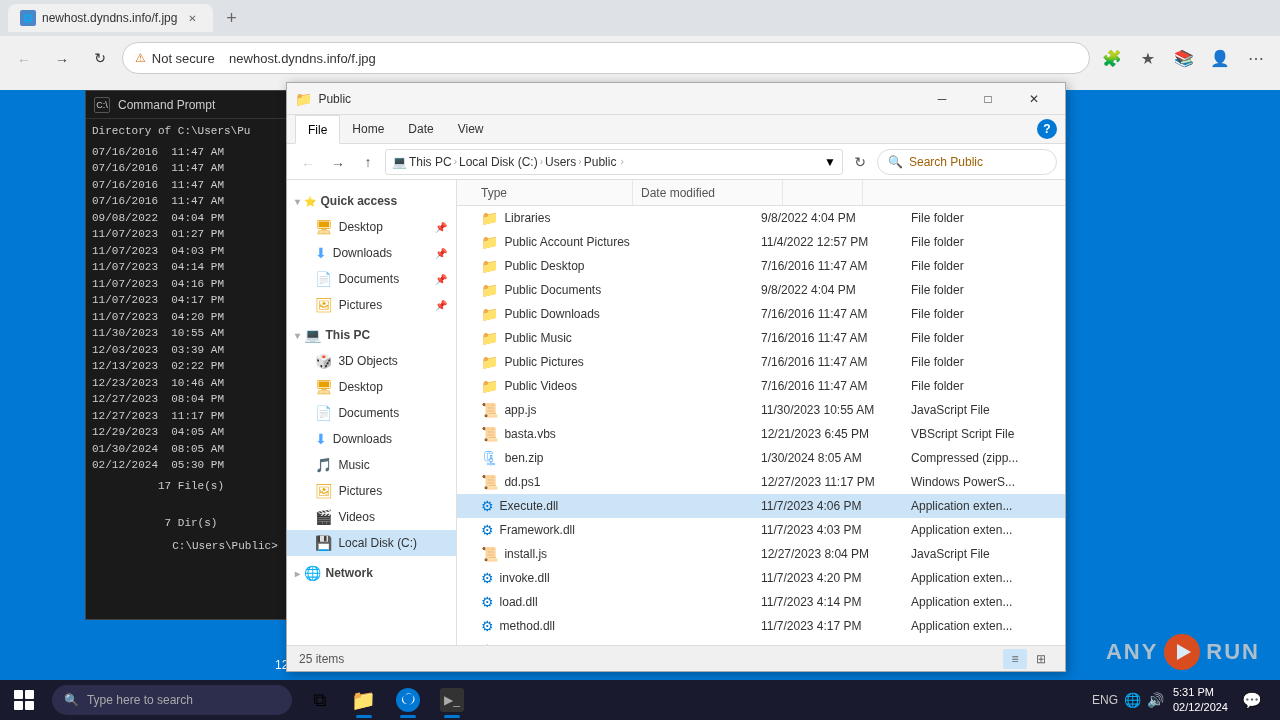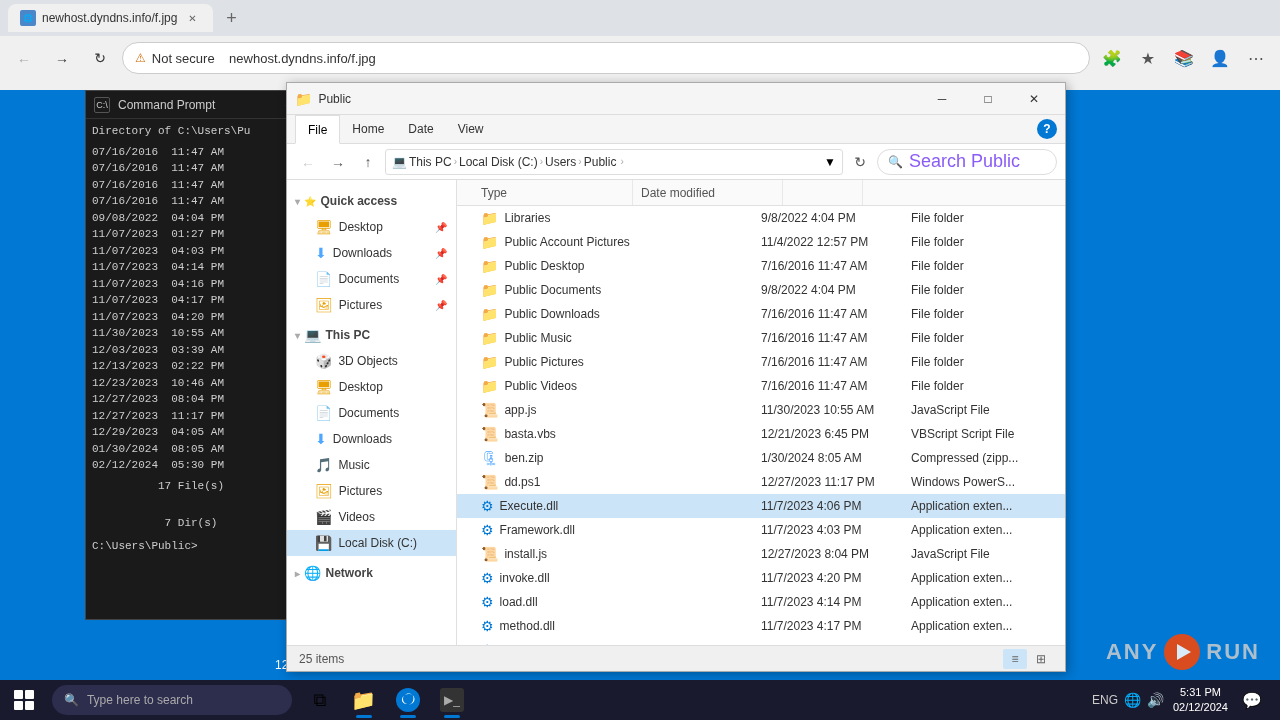--- a/index.html
+++ b/index.html
@@ -165,21 +165,21 @@
       display: flex;
       align-items: center;
       gap: 8px;
       padding-right: 12px;
     }
     .taskbar-systray {
       display: flex; align-items: center; gap: 6px;
     }
     .tray-icon { color: #ccc; font-size: 14px; cursor: pointer; }
     .taskbar-clock {
-      text-align: center; color: white; font-size: 11px; line-height: 1.4;
+      text-align: left; color: white; font-size: 11px; line-height: 1.4;
       cursor: pointer;
     }
     .taskbar-notification {
       width: 32px; height: 32px;
       display: flex; align-items: center; justify-content: center;
       cursor: pointer;
     }
     .notif-icon { color: #ccc; font-size: 16px; }
 
     
@@ -346,21 +346,21 @@
       height: 26px;
       border: 1px solid #ddd;
       border-radius: 13px;
       display: flex;
       align-items: center;
       padding: 0 10px;
       gap: 6px;
       background: white;
     }
     .search-icon { color: #888; font-size: 12px; }
-    .search-text { font-size: 18px; color: #8b5cf6; }
+    .search-text { font-size: 12px; color: #a16207; }
 
     
     .explorer-main {
       display: flex;
       flex: 1;
       overflow: hidden;
     }
 
     
     .sidebar {
@@ -617,21 +617,21 @@
     <div style="color:#ccc;font-size:11px;">12/23/2023&nbsp;&nbsp;10:46 AM</div>
     <div style="color:#ccc;font-size:11px;">12/27/2023&nbsp;&nbsp;08:04 PM</div>
     <div style="color:#ccc;font-size:11px;">12/27/2023&nbsp;&nbsp;11:17 PM</div>
     <div style="color:#ccc;font-size:11px;">12/29/2023&nbsp;&nbsp;04:05 AM</div>
     <div style="color:#ccc;font-size:11px;">01/30/2024&nbsp;&nbsp;08:05 AM</div>
     <div style="color:#ccc;font-size:11px;">02/12/2024&nbsp;&nbsp;05:30 PM</div>
     <div style="height:4px;"></div>
     <div style="color:#ccc;font-size:11px;">&nbsp;&nbsp;&nbsp;&nbsp;&nbsp;&nbsp;&nbsp;&nbsp;&nbsp;&nbsp;17 File(s)</div>
     <div style="color:#ccc;font-size:11px;margin-top:21px;">&nbsp;&nbsp;&nbsp;&nbsp;&nbsp;&nbsp;&nbsp;&nbsp;&nbsp;&nbsp;&nbsp;7 Dir(s)</div>
     <div style="height:6px;"></div>
-    <div style="color:#ccc;font-size:11px;">C:\Users\Public&gt;</div>
+    <div style="color:#ccc;font-size:11px;text-align:center;">C:\Users\Public&gt;</div>
   </div>
 </div>
 
 <div class="page-number">
   <span>12</span>
 </div>
 
 <div class="explorer-window">
 
   <div class="explorer-titlebar">

